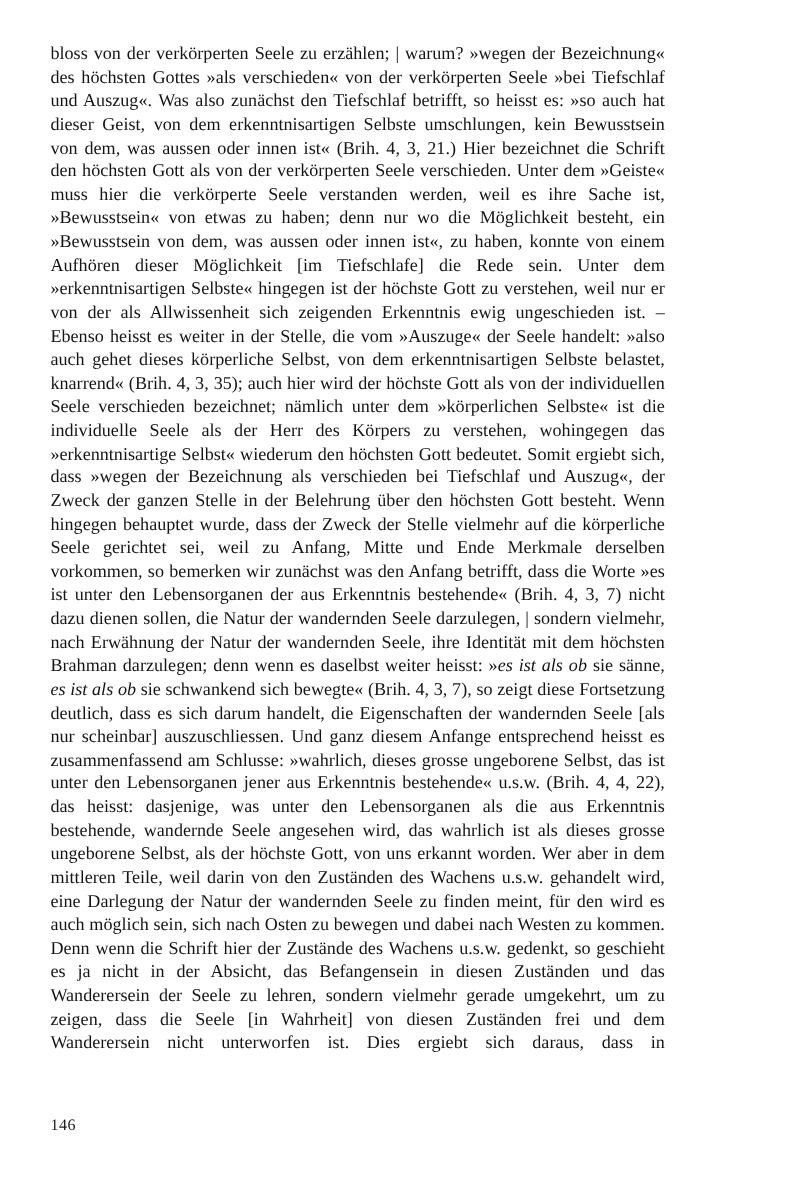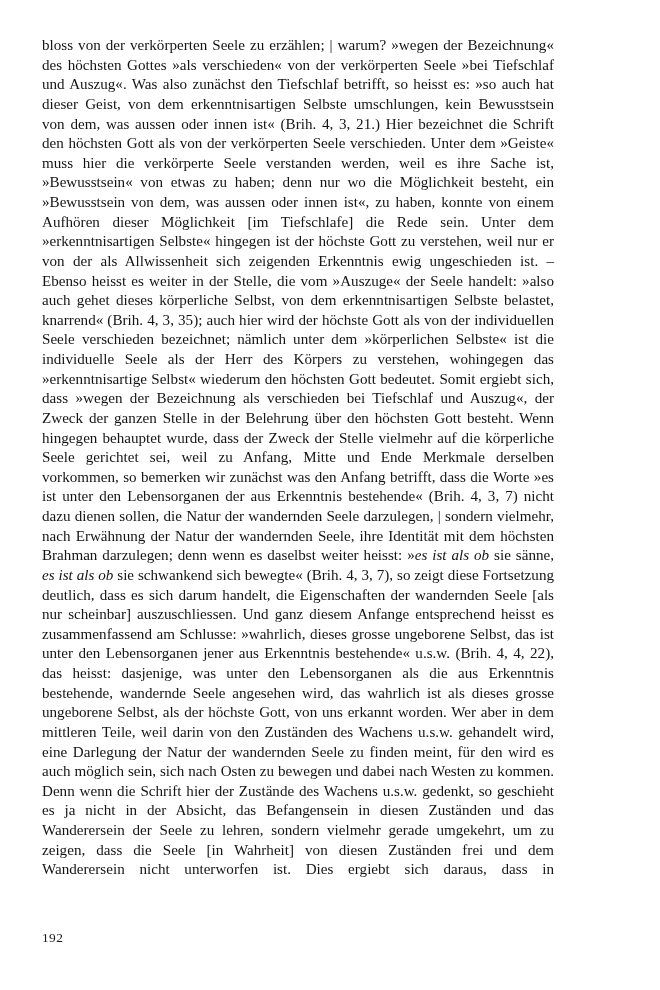--- a/index.html
+++ b/index.html
@@ -58,15 +58,15 @@
 </style>
 </head>
 <body>
 
 <div class="page">
 
   <div class="text-block">
     <p id="body-paragraph">bloss von der verkörperten Seele zu erzählen; | warum? »wegen der Bezeichnung« des höchsten Gottes »als verschieden« von der verkörperten Seele »bei Tiefschlaf und Auszug«. Was also zunächst den Tiefschlaf betrifft, so heisst es: »so auch hat dieser Geist, von dem erkenntnisartigen Selbste umschlungen, kein Bewusstsein von dem, was aussen oder innen ist« (Brih. 4, 3, 21.) Hier bezeichnet die Schrift den höchsten Gott als von der verkörperten Seele verschieden. Unter dem »Geiste« muss hier die verkörperte Seele verstanden werden, weil es ihre Sache ist, »Bewusstsein« von etwas zu haben; denn nur wo die Möglichkeit besteht, ein »Bewusstsein von dem, was aussen oder innen ist«, zu haben, konnte von einem Aufhören dieser Möglichkeit [im Tiefschlafe] die Rede sein. Unter dem »erkenntnisartigen Selbste« hingegen ist der höchste Gott zu verstehen, weil nur er von der als Allwissenheit sich zeigenden Erkenntnis ewig ungeschieden ist. – Ebenso heisst es weiter in der Stelle, die vom »Auszuge« der Seele handelt: »also auch gehet dieses körperliche Selbst, von dem erkenntnisartigen Selbste belastet, knarrend« (Brih. 4, 3, 35); auch hier wird der höchste Gott als von der individuellen Seele verschieden bezeichnet; nämlich unter dem »körperlichen Selbste« ist die individuelle Seele als der Herr des Körpers zu verstehen, wohingegen das »erkenntnisartige Selbst« wiederum den höchsten Gott bedeutet. Somit ergiebt sich, dass »wegen der Bezeichnung als verschieden bei Tiefschlaf und Auszug«, der Zweck der ganzen Stelle in der Belehrung über den höchsten Gott besteht. Wenn hingegen behauptet wurde, dass der Zweck der Stelle vielmehr auf die körperliche Seele gerichtet sei, weil zu Anfang, Mitte und Ende Merkmale derselben vorkommen, so bemerken wir zunächst was den Anfang betrifft, dass die Worte »es ist unter den Lebensorganen der aus Erkenntnis bestehende« (Brih. 4, 3, 7) nicht dazu dienen sollen, die Natur der wandernden Seele darzulegen, | sondern vielmehr, nach Erwähnung der Natur der wandernden Seele, ihre Identität mit dem höchsten Brahman darzulegen; denn wenn es daselbst weiter heisst: »<span class="ital">es ist als ob</span> sie sänne, <span class="ital">es ist als ob</span> sie schwankend sich bewegte« (Brih. 4, 3, 7), so zeigt diese Fortsetzung deutlich, dass es sich darum handelt, die Eigenschaften der wandernden Seele [als nur scheinbar] auszuschliessen. Und ganz diesem Anfange entsprechend heisst es zusammenfassend am Schlusse: »wahrlich, dieses grosse ungeborene Selbst, das ist unter den Lebensorganen jener aus Erkenntnis bestehende« u.s.w. (Brih. 4, 4, 22), das heisst: dasjenige, was unter den Lebensorganen als die aus Erkenntnis bestehende, wandernde Seele angesehen wird, das wahrlich ist als dieses grosse ungeborene Selbst, als der höchste Gott, von uns erkannt worden. Wer aber in dem mittleren Teile, weil darin von den Zuständen des Wachens u.s.w. gehandelt wird, eine Darlegung der Natur der wandernden Seele zu finden meint, für den wird es auch möglich sein, sich nach Osten zu bewegen und dabei nach Westen zu kommen. Denn wenn die Schrift hier der Zustände des Wachens u.s.w. gedenkt, so geschieht es ja nicht in der Absicht, das Befangensein in diesen Zuständen und das Wanderersein der Seele zu lehren, sondern vielmehr gerade umgekehrt, um zu zeigen, dass die Seele [in Wahrheit] von diesen Zuständen frei und dem Wanderersein nicht unterworfen ist. Dies ergiebt sich daraus, dass in</p>
   </div>
 
-  <div class="folio">192</div>
+  <div class="folio">146</div>
 
 </div>
 
 </body></html>

